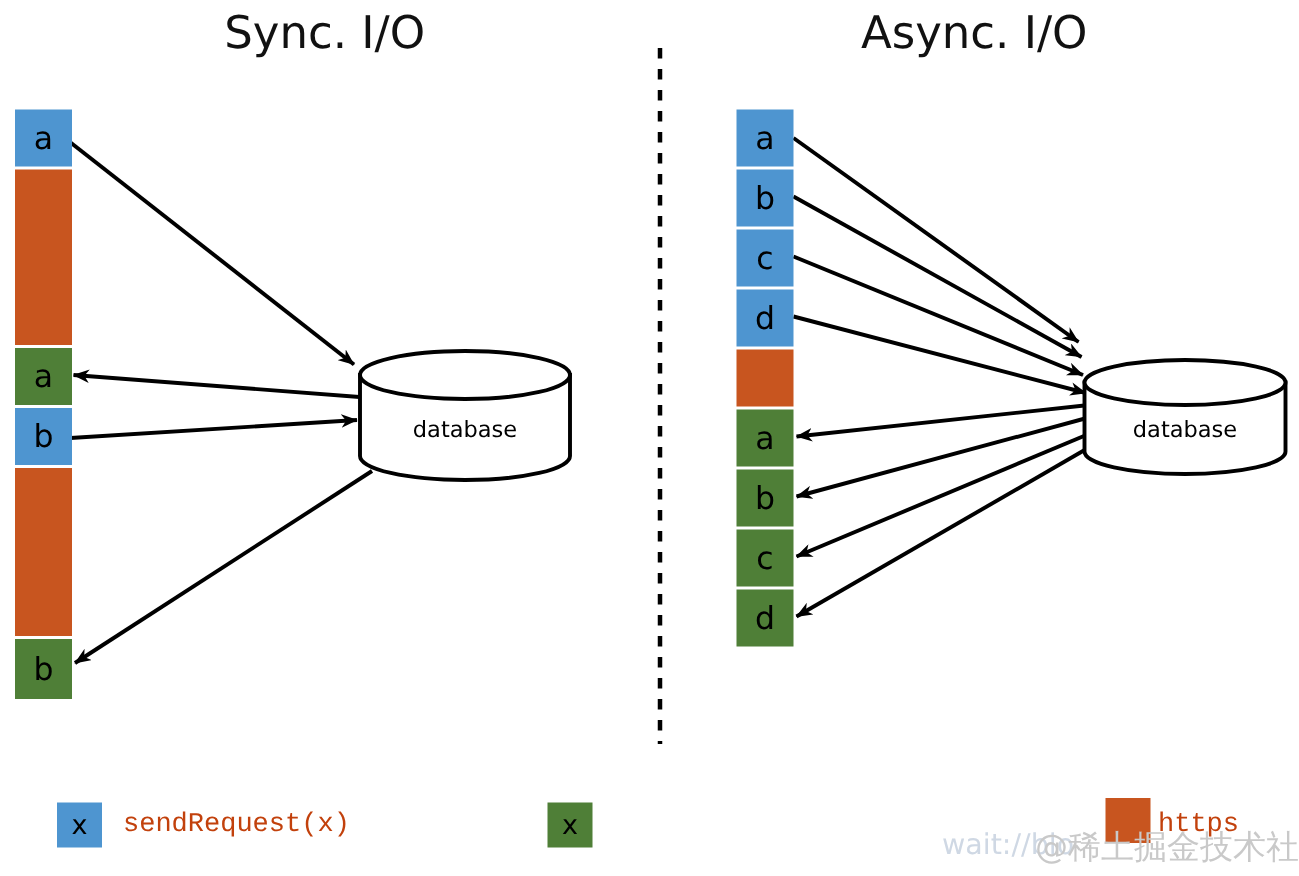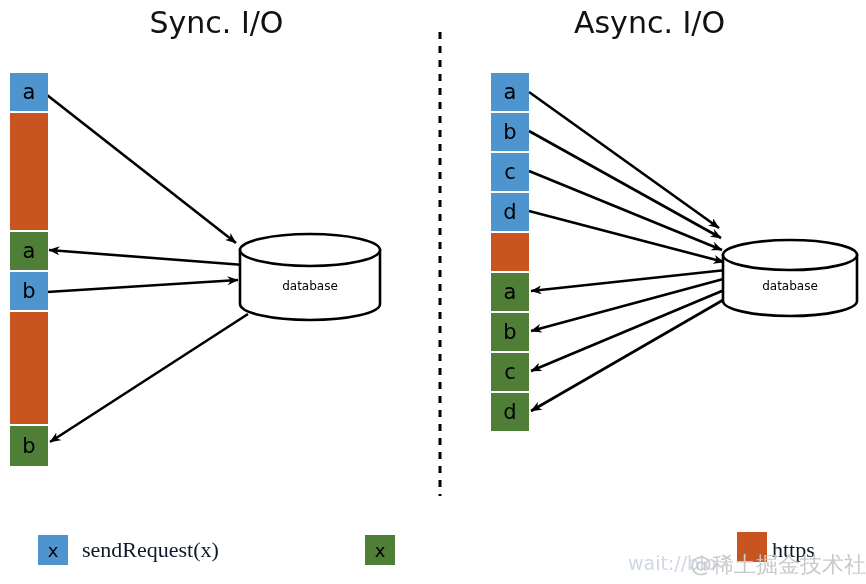--- a/index.html
+++ b/index.html
@@ -23,35 +23,35 @@
     position:absolute;width:38px;
     display:flex;align-items:center;justify-content:center;
     font-size:21px;line-height:21px;color:#000;
     font-family:"DejaVu Sans","Liberation Sans",sans-serif;
   }
   .blk-send{background:#4e95d0;}
   .blk-recv{background:#4f7f37;}
   .blk-wait{background:#c8551f;}
 
   .db-label{
-    position:absolute;font-size:12px;line-height:20px;color:#000;
+    position:absolute;font-size:15px;line-height:20px;color:#000;
     text-align:center;white-space:nowrap;
     font-family:"DejaVu Sans","Liberation Sans",sans-serif;
   }
 
   .legend-swatch{
     position:absolute;width:30px;height:30px;
     display:flex;align-items:center;justify-content:center;
     font-size:18px;color:#000;
     font-family:"DejaVu Sans","Liberation Sans",sans-serif;
   }
   .legend-text{
-    position:absolute;font-size:22px;line-height:30px;color:#0f172a;
+    position:absolute;font-size:18px;line-height:30px;color:#c2410c;
     white-space:nowrap;
-    font-family:Liberation Serif, serif;
+    font-family:Liberation Mono, monospace;
   }
   .watermark{
     position:absolute;white-space:nowrap;
     font-family:"DejaVu Sans","Liberation Sans",sans-serif;
   }
   #wm-url{left:628px;top:552px;font-size:19px;color:#cfd8e4;}
   #wm-brand{left:690px;top:550px;font-size:22px;color:#c9c9c9;}
 </style>
 </head>
 <body>

